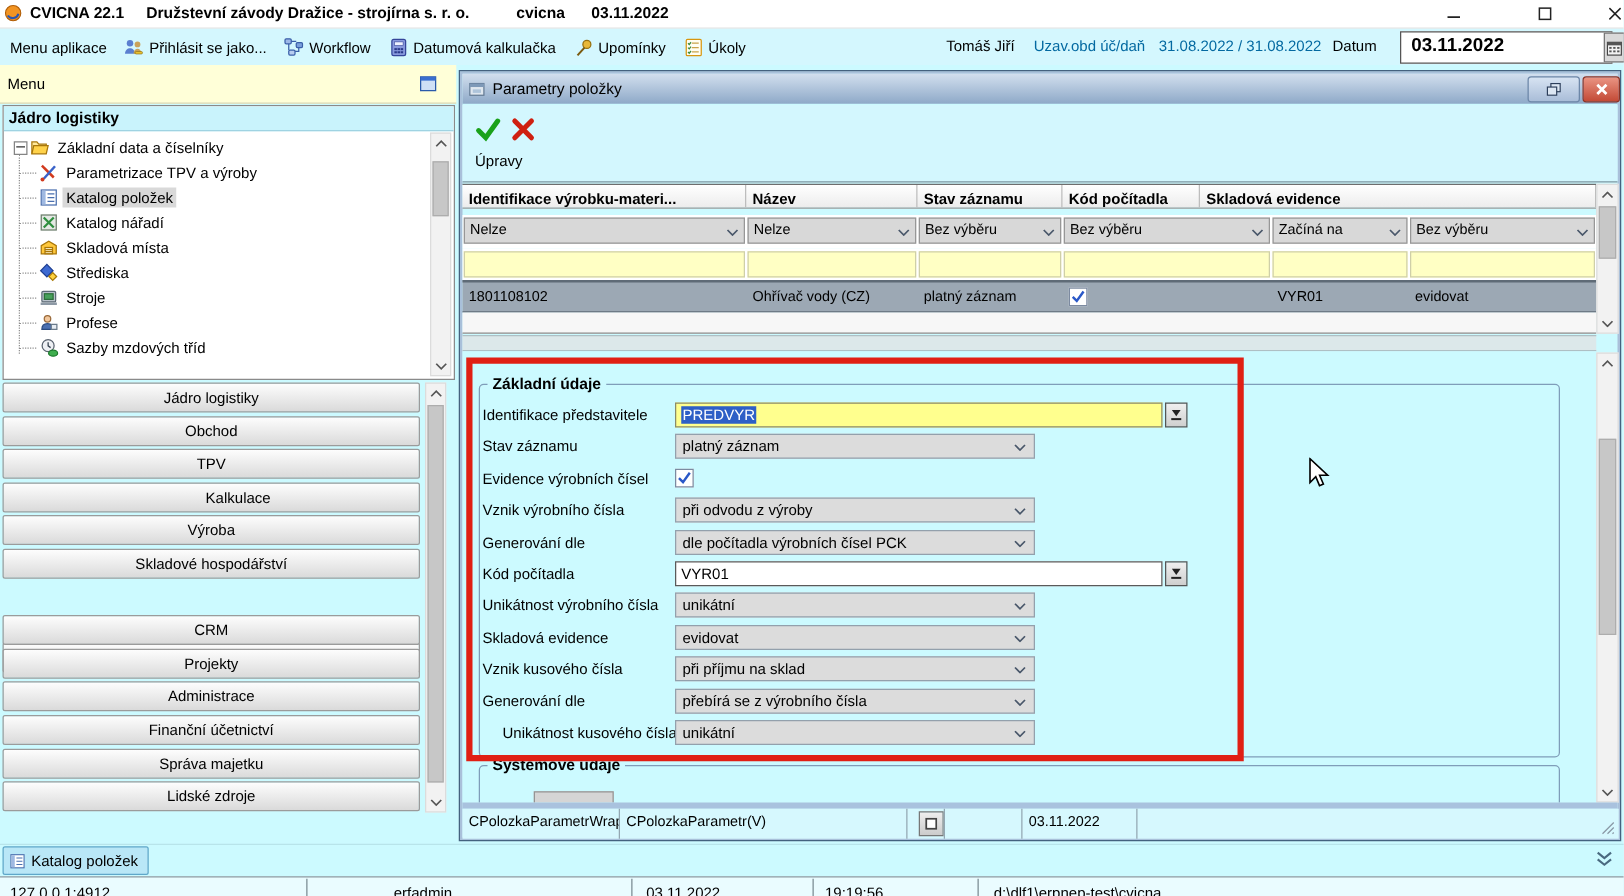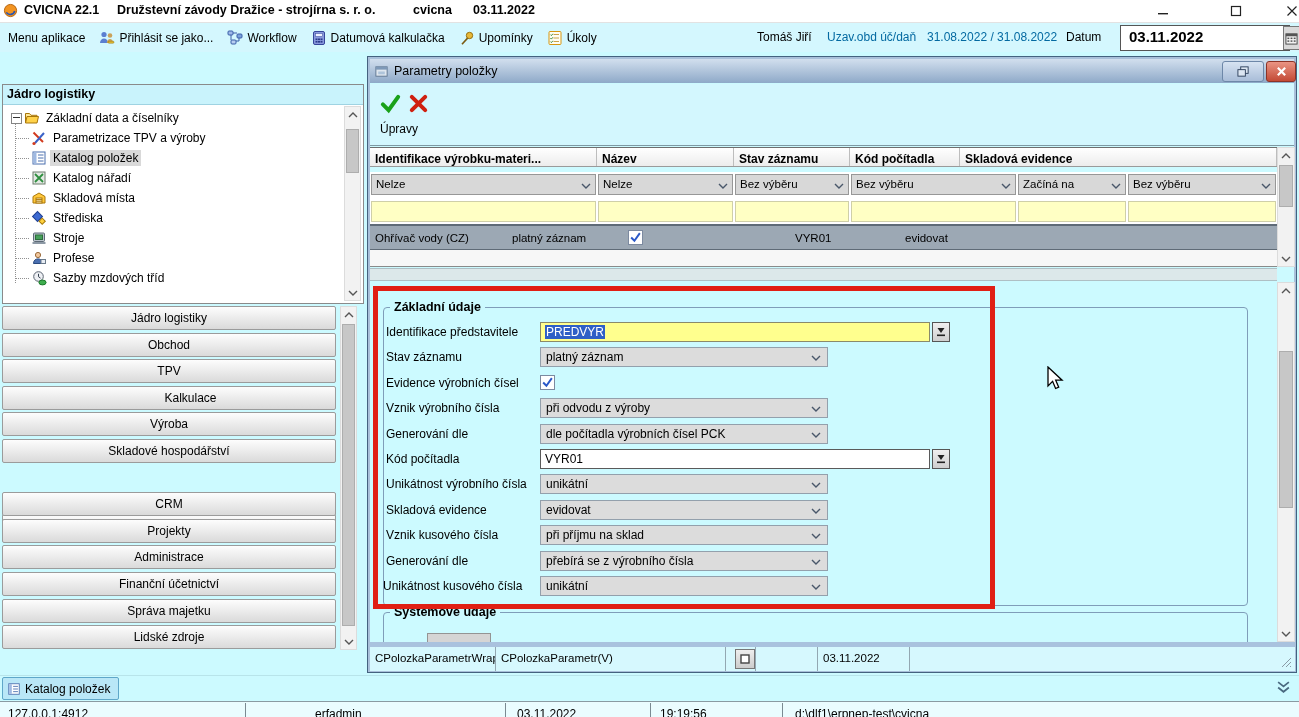--- a/index.html
+++ b/index.html
@@ -233,20 +233,29 @@
               <rect x="9.4" y="6" width="2" height="1.6"></rect>
               <rect x="2.6" y="9" width="2" height="1.6"></rect>
               <rect x="6" y="9" width="2" height="1.6"></rect>
               <rect x="9.4" y="9" width="2" height="1.6"></rect>
             </g>
           </svg>
         </span>
       </div>
   </div>
 
+  <div id="menuheader" class="abs">
+    <span style="margin-left:6px">Menu</span>
+    <span class="ic abs" style="left:334px;top:7px;width:17px;height:16px">
+        <svg viewBox="0 0 16 16">
+          <rect x="2" y="2.5" width="12" height="11" fill="#cfe0f6" stroke="#2a5aaa"></rect>
+          <rect x="2" y="2.5" width="12" height="3" fill="#3a6ecf"></rect>
+        </svg>
+      </span>
+  </div>
 
   <div id="treebox" class="abs">
     <div id="treeheader">Jádro logistiky</div>
     <div id="treeitems">
         <div class="vdots" style="left: 12px; top: 38px; height: 160px;"></div>
         <div class="tree-row" style="left: 0px; top: 24px;">
           <div class="expander" style="left: 8px; top: 4px; position: absolute;"></div>
           <span class="ic" style="width: 16px; height: 16px; position: absolute; left: 21px; top: 1px;">
             <svg viewBox="0 0 16 16">
               <path d="M1.5 13V3.5h4l1.5 1.8h6V7" fill="#ffe89a" stroke="#a8760a"></path>
@@ -493,20 +502,21 @@
         <div></div>
       </div>
       <div class="yc" style="width: 110px;">
         <div></div>
       </div>
       <div class="yc" style="flex: 1 1 0%;">
         <div></div>
       </div>
     </div>
   <div id="tbldata" class="abs">
+      <div class="dc" style="width: 227px;">1801108102</div>
       <div class="dc" style="width: 137px;">Ohřívač vody (CZ)</div>
       <div class="dc" style="width: 116px;">platný záznam</div>
       <div class="dc" style="width: 167px;">
         <div class="cb">
           <span class="ic">
             <svg viewBox="0 0 12 12">
               <path d="M2 6l3 3 5-7" fill="none" stroke="#2a58c8" stroke-width="1.8"></path>
             </svg>
           </span>
         </div>
@@ -598,21 +608,21 @@
             <svg viewBox="0 0 10 6">
               <path d="M1 1l4 4 4-4" fill="none" stroke="#49576a" stroke-width="1.4"></path>
             </svg>
           </span></div>
         <div class="f-label" style="left: 16px; top: 273px;">Generování dle</div>
         <div class="combo-form" style="left: 170px; top: 270px;">přebírá se z výrobního čísla<span class="chev ic">
             <svg viewBox="0 0 10 6">
               <path d="M1 1l4 4 4-4" fill="none" stroke="#49576a" stroke-width="1.4"></path>
             </svg>
           </span></div>
-        <div class="f-label" style="left: 13px; top: 298px;">Unikátnost kusového čísla</div>
+        <div class="f-label" style="left: 32px; top: 298px;">Unikátnost kusového čísla</div>
         <div class="combo-form" style="left: 170px; top: 295px;">unikátní<span class="chev ic">
             <svg viewBox="0 0 10 6">
               <path d="M1 1l4 4 4-4" fill="none" stroke="#49576a" stroke-width="1.4"></path>
             </svg>
           </span></div>
       </div>
     <div class="groupbox" style="left:13px;top:331px;width:863px;height:40px"></div>
     <div class="group-label" style="left:20px;top:324px">Systémové údaje</div>
     <div id="partialbtn"></div>
     <div id="redrect"></div>

